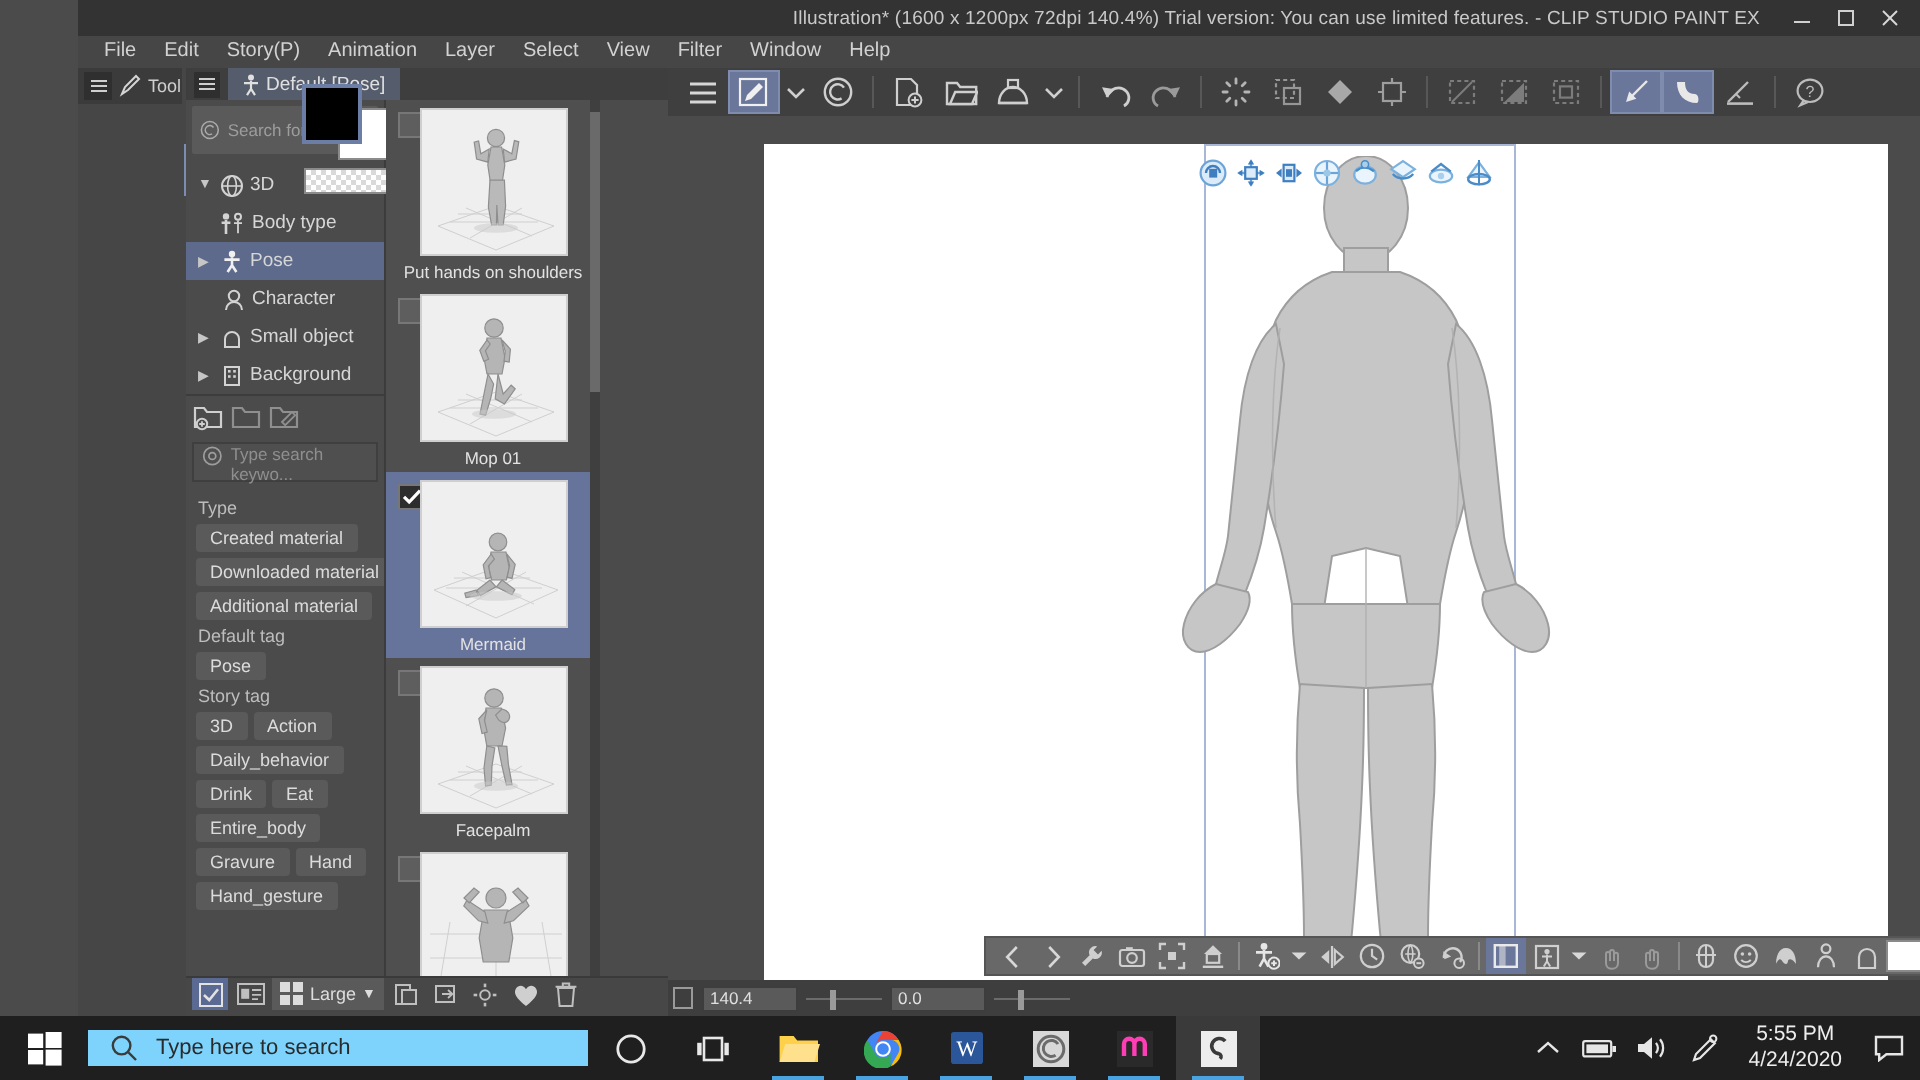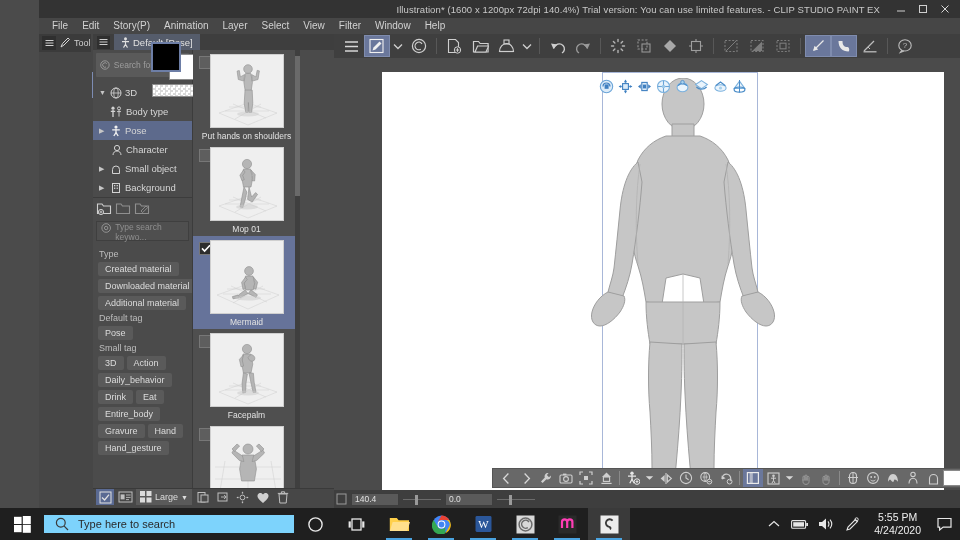--- a/index.html
+++ b/index.html
@@ -495,21 +495,21 @@
             </div>
             <div class="tagrow">
               <span class="tag">Additional material</span>
             </div>
 
             <div class="taghead">Default tag</div>
             <div class="tagrow">
               <span class="tag">Pose</span>
             </div>
 
-            <div class="taghead">Small tag</div>
+            <div class="taghead">Story tag</div>
             <div class="tagrow">
               <span class="tag">3D</span>
               <span class="tag">Action</span>
             </div>
             <div class="tagrow">
               <span class="tag">Daily_behavior</span>
             </div>
             <div class="tagrow">
               <span class="tag">Drink</span>
               <span class="tag">Eat</span>

